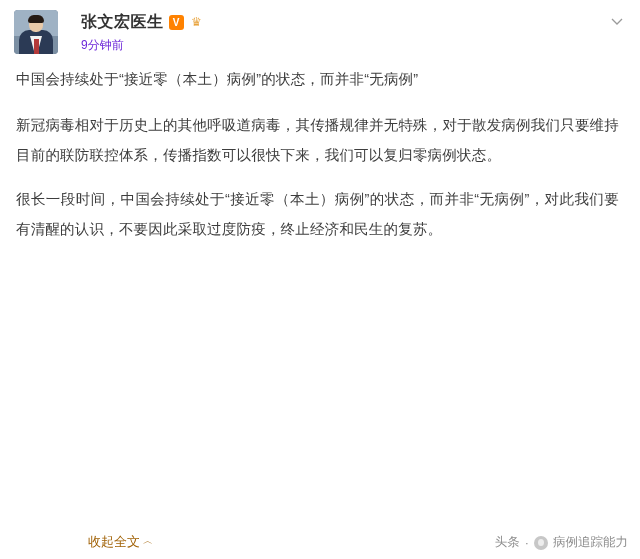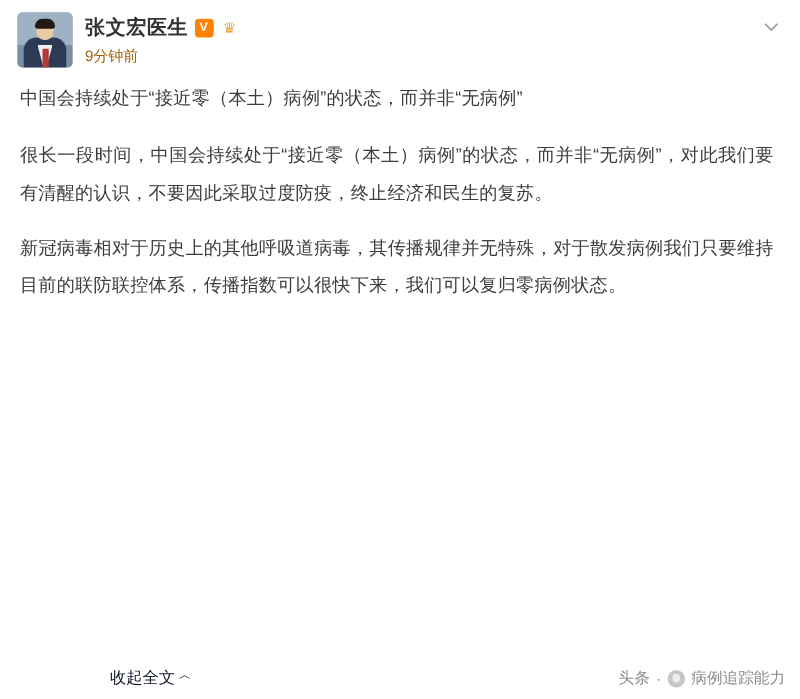--- a/index.html
+++ b/index.html
@@ -21,20 +21,21 @@
     box-sizing: border-box;
     position: relative;
     background: #ffffff;
   }
   
   .header {
     display: flex;
     align-items: flex-start;
     padding: 10px 14px 0 14px;
     position: relative;
+    gap: 13px;
   }
   .avatar {
     width: 44px;
     height: 44px;
     border-radius: 4px;
     flex: 0 0 44px;
     overflow: hidden;
     position: relative;
     background: #6d7f96;
   }
@@ -136,21 +137,21 @@
   .badge-crown {
     width: 16px;
     height: 15px;
     font-size: 12px;
     line-height: 15px;
     text-align: center;
     color: #e8a33d;
   }
   .timestamp {
     font-size: 12px;
-    color: #a16207;
+    color: #6d28d9;
     margin-top: 4px;
   }
   .chevron {
     position: absolute;
     right: 16px;
     top: 14px;
     width: 14px;
     height: 14px;
     cursor: pointer;
   }
@@ -182,21 +183,21 @@
     display: flex;
     align-items: center;
   }
   .collapse {
     position: absolute;
     left: 88px;
     bottom: 8px;
     display: flex;
     align-items: center;
     gap: 3px;
-    color: #0f172a;
+    color: #a16207;
     font-size: 13px;
     cursor: pointer;
     justify-content: flex-end;
   }
   .collapse .caret {
     font-size: 10px;
     line-height: 1;
     transform: translateY(-1px);
   }
   .watermark {
@@ -259,22 +260,22 @@
 
     <div class="chevron">
       <svg width="14" height="14" viewBox="0 0 14 14">
         <polyline points="2,5 7,10 12,5" fill="none" stroke="#9a9a9a" stroke-width="1.3"></polyline>
       </svg>
     </div>
   </div>
 
   <div class="content">
     <p class="para first">中国会持续处于“接近零（本土）病例”的状态，而并非“无病例”</p>
+    <p class="para">新冠病毒相对于历史上的其他呼吸道病毒，其传播规律并无特殊，对于散发病例我们只要维持目前的联防联控体系，传播指数可以很快下来，我们可以复归零病例状态。</p>
     <p class="para">很长一段时间，中国会持续处于“接近零（本土）病例”的状态，而并非“无病例”，对此我们要有清醒的认识，不要因此采取过度防疫，终止经济和民生的复苏。</p>
-    <p class="para">新冠病毒相对于历史上的其他呼吸道病毒，其传播规律并无特殊，对于散发病例我们只要维持目前的联防联控体系，传播指数可以很快下来，我们可以复归零病例状态。</p>
   </div>
 
   <div class="footer">
     <div class="collapse">
       <span>收起全文</span>
       <span class="caret">︿</span>
     </div>
     <div class="watermark">
       <span class="wm-logo">头条</span>
       <span>·</span>

